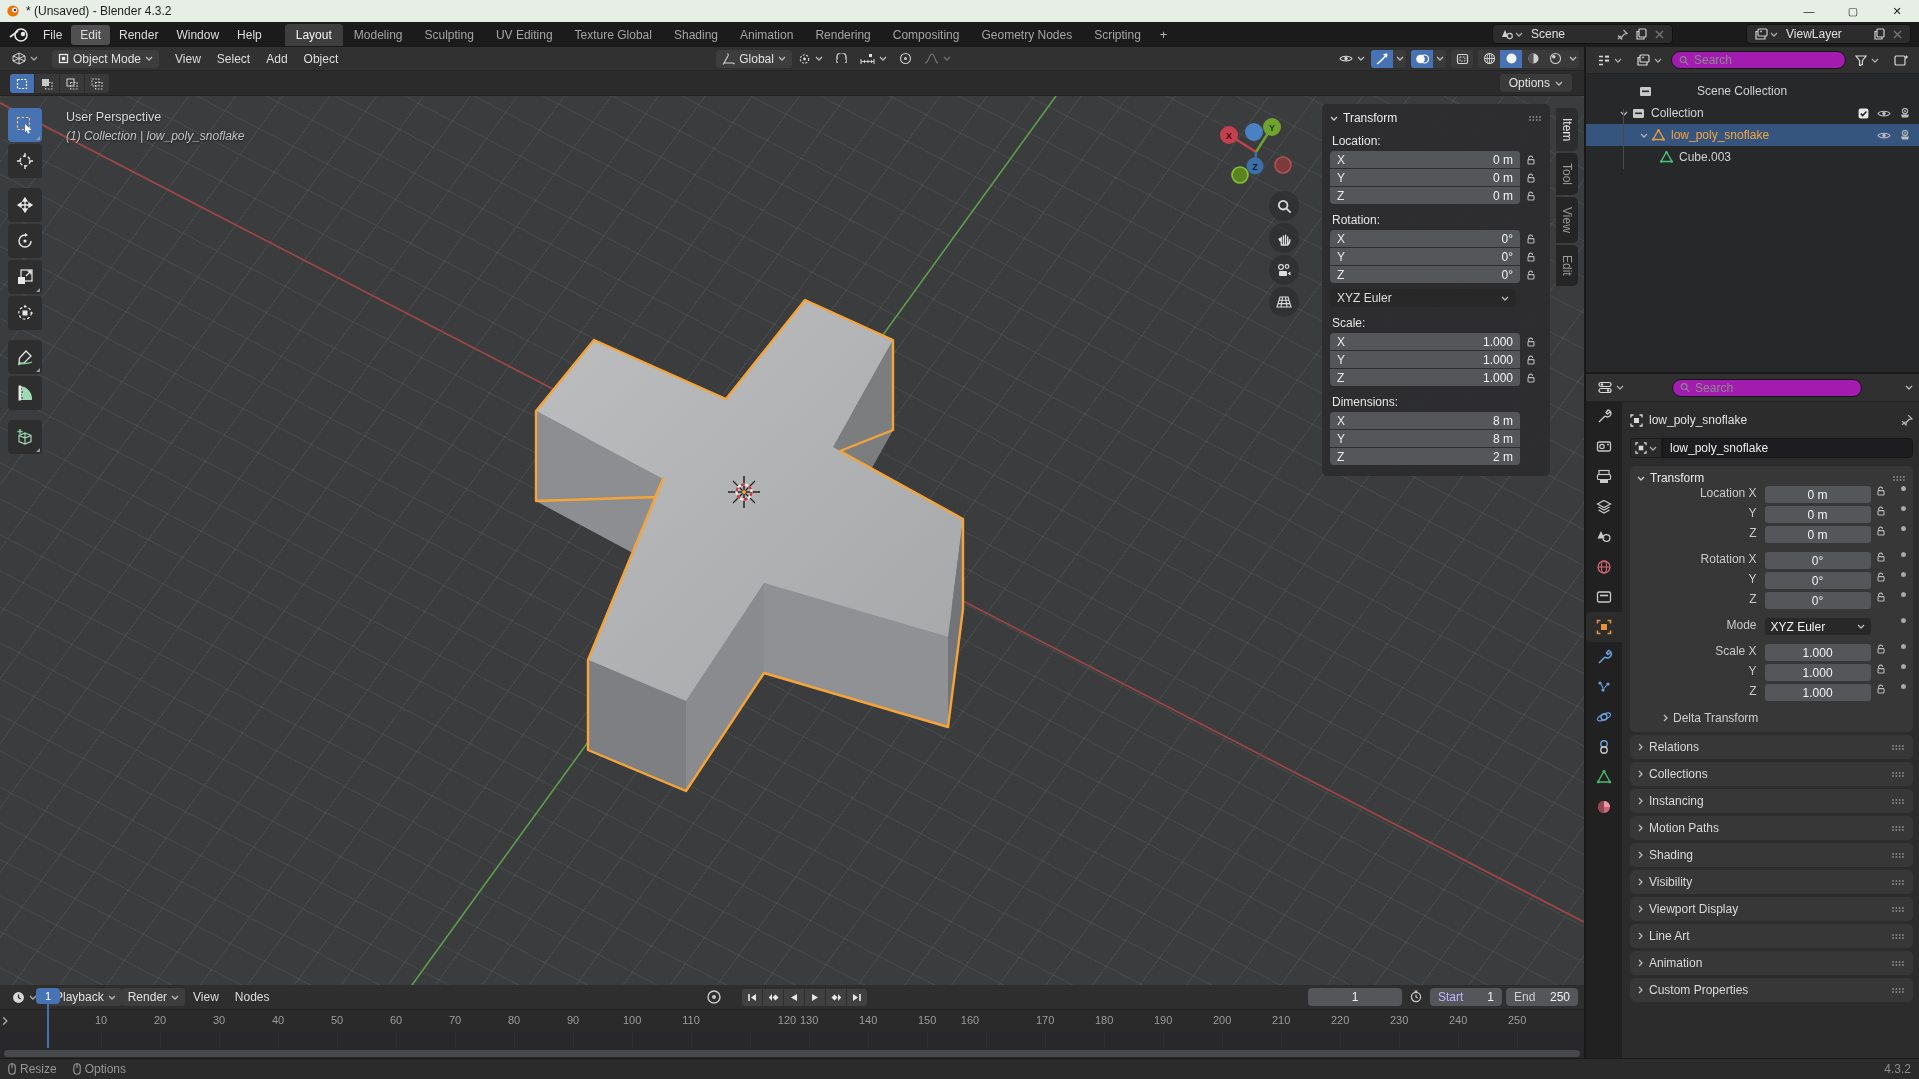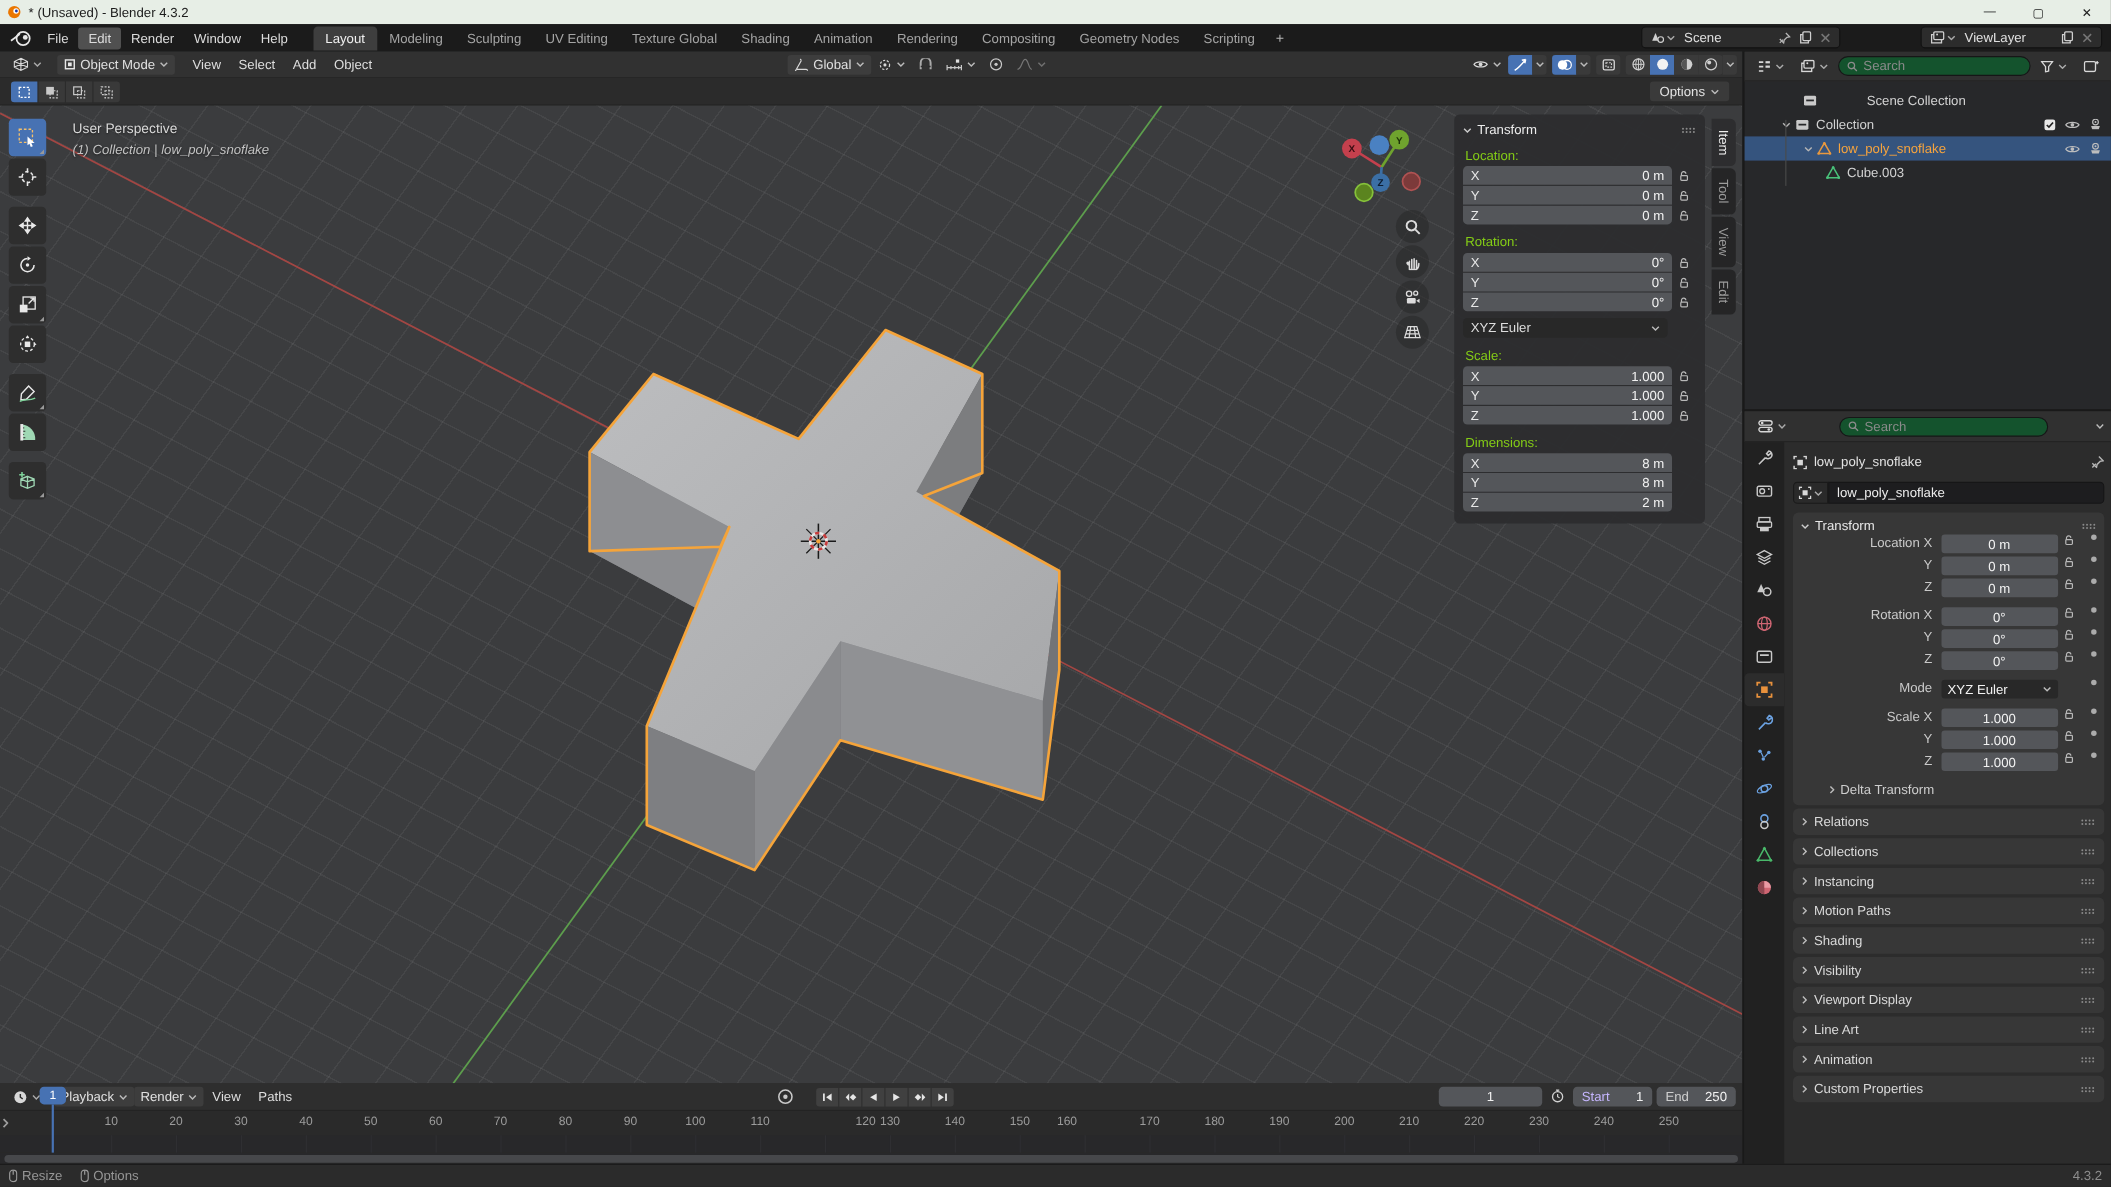--- a/index.html
+++ b/index.html
@@ -65,21 +65,21 @@
   .selmode { position:absolute; left:10px; top:3px; display:flex; }
   .selmode .sm { width:24px; height:19px; display:flex; align-items:center; justify-content:center; background:#393939; margin-right:1px; }
   .selmode .sm.on { background:#4772b3; }
   .selmode .sm:first-child { border-radius:3px 0 0 3px; }
   .selmode .sm:last-child { border-radius:0 3px 3px 0; }
   #options-btn { position:absolute; right:12px; top:3px; display:flex; align-items:center; gap:5px; background:#3a3a3a; border-radius:3px; padding:2px 9px; color:#e3e3e3; }
 
   
   #npanel { position:absolute; left:1322px; top:8px; width:228px; height:372px; background:rgba(45,45,47,0.96); border-radius:5px; padding:7px 8px; }
   #npanel h4 { font-size:12px; color:#ececec; font-weight:normal; display:flex; align-items:center; gap:5px; }
-  .grp-label { color:#84cc16; margin:9px 0 3px 2px; }
+  .grp-label { color:#e5e5e5; margin:9px 0 3px 2px; }
   .fld-row { display:flex; align-items:center; margin-bottom:1px; }
   .fld { flex:1; height:17px; background:#54565a; display:flex; align-items:center; padding:0 7px; color:#f2f2f2; }
   .fld .axis { width:16px; color:#e8e8e8; }
   .fld .val { flex:1; text-align:right; }
   .rowX .fld { border-radius:4px 4px 0 0; }
   .rowZ .fld { border-radius:0 0 4px 4px; }
   .lockw { width:22px; display:flex; justify-content:center; }
   .drop { height:18px; background:#282828; border-radius:4px; display:flex; align-items:center; padding:0 7px; color:#dedede; margin-top:6px; }
   .drop .val { flex:1; }
   #ntabs { position:absolute; left:1556px; top:12px; width:24px; }
@@ -102,21 +102,21 @@
   .pb-btn:first-child { border-radius:3px 0 0 3px; }
   .pb-btn:last-child { border-radius:0 3px 3px 0; }
   .tl-field { height:18px; background:#54565a; border-radius:4px; display:flex; align-items:center; justify-content:center; color:#f2f2f2; }
   .frame-badge { position:absolute; top:3px; width:24px; height:16px; background:#4772b3; border-radius:4px; color:#fff; display:flex; align-items:center; justify-content:center; font-size:11px; }
   .frame-line { position:absolute; top:19px; width:2px; height:44px; background:#4772b3; }
   .scrollbar { position:absolute; left:4px; top:2px; width:1576px; height:7px; background:#47484b; border-radius:4px; }
 
   
   #outliner { left:1584px; top:47px; width:335px; height:325px; background:#27282a; border-left:2px solid #191919; }
   .ol-header { position:absolute; left:0; top:0; width:100%; height:27px; background:#303030; border-bottom:1px solid #232323; display:flex; align-items:center; padding:0 5px; gap:3px; }
-  .search { flex:1; height:18px; background:#14532d; border:1px solid #161617; border-radius:9px; display:flex; align-items:center; padding:0 7px; gap:5px; }
+  .search { flex:1; height:18px; background:#a21caf; border:1px solid #161617; border-radius:9px; display:flex; align-items:center; padding:0 7px; gap:5px; }
   .search input { background:transparent; border:none; outline:none; color:#cfcfcf; font-size:12px; width:100%; font-family:"Liberation Sans",sans-serif; }
   .search input::placeholder { color:#8a8a8a; }
   .ol-row { position:absolute; left:0; width:100%; height:22px; display:flex; align-items:center; color:#cfcfcf; }
   .ol-row.selected { background:#35547e; }
   .ol-row .name { margin-left:6px; }
   .ol-row .right-icons { position:absolute; right:8px; display:flex; gap:8px; align-items:center; }
   .hline { position:absolute; width:1px; background:#4a4a4a; }
 
   #properties { left:1584px; top:372px; width:335px; height:686px; background:#2c2c2c; border-left:2px solid #191919; border-top:2px solid #191919; }
   .pr-header { position:absolute; left:0; top:0; width:100%; height:28px; background:#303030; border-bottom:1px solid #232323; display:flex; align-items:center; padding:0 6px; gap:6px; }
@@ -835,21 +835,21 @@
             <use href="#i-chev"></use>
           </svg>
       </span>
       <span class="hdr-btn bg">
         <span>Render</span>
           <svg width="8" height="5" color="#bbb">
             <use href="#i-chev"></use>
           </svg>
       </span>
       <span class="hdr-menu">View</span>
-      <span class="hdr-menu">Paths</span>
+      <span class="hdr-menu">Nodes</span>
 
       <span style="position:absolute;left:706px;top:4px">
         <svg width="16" height="16" viewBox="0 0 16 16">
             <circle cx="8" cy="8" r="6" fill="none" stroke="#c9c9c9" stroke-width="1.4"></circle>
             <circle cx="8" cy="8" r="2" fill="#c9c9c9"></circle>
           </svg>
       </span>
       <div style="position:absolute;left:742px;top:4px;display:flex">
         <span class="pb-btn">
             <svg width="10" height="9" viewBox="0 0 10 9">

